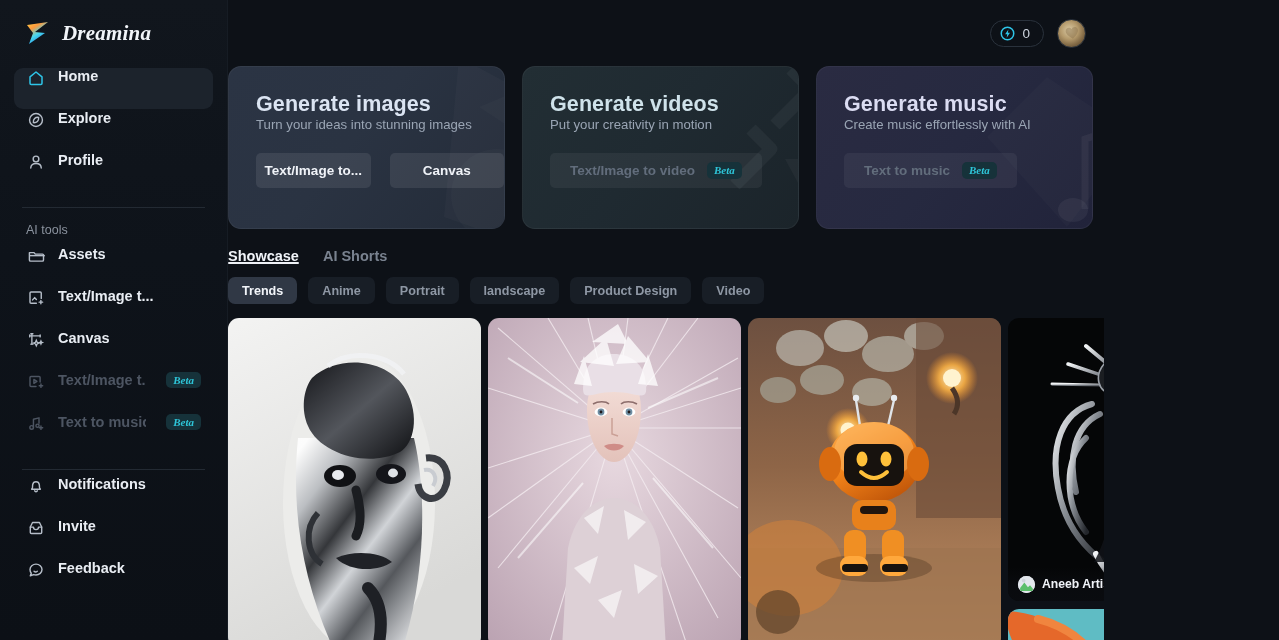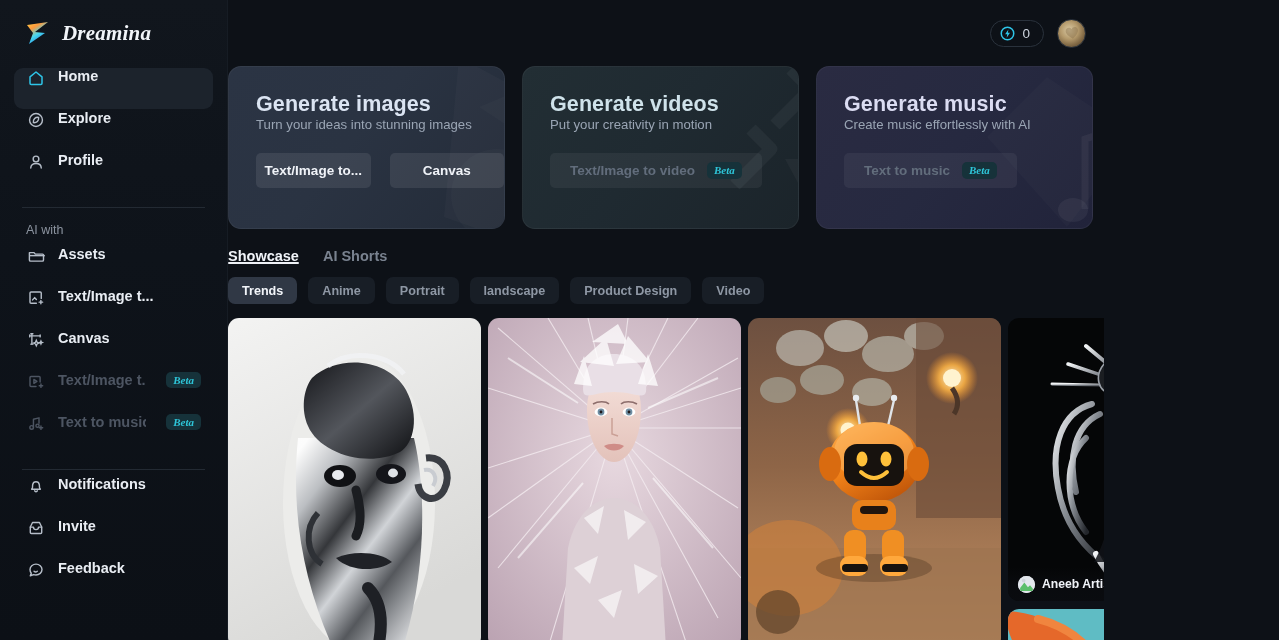--- a/index.html
+++ b/index.html
@@ -180,21 +180,21 @@
             <circle cx="12" cy="8" r="3.8"></circle>
             <path d="M5 20 C5 16 8.2 14 12 14 C15.8 14 19 16 19 20"></path>
           </svg>
         </span>
         <span class="nav-label">Profile</span>
       </div>
 
     </div>
 
     <div class="divider"></div>
-    <div class="section-title">AI with</div>
+    <div class="section-title">AI tools</div>
 
     <div class="nav-section">
 
       <div class="nav-item">
         <span class="ico">
           <svg width="18" height="18" viewBox="0 0 24 24" fill="none" stroke="#b6bec9" stroke-width="1.9" stroke-linejoin="round">
             <path d="M3.2 7.5 h6.2 l1.7 2 h9.7 a1.2 1.2 0 0 1 1.2 1.2 v6.6 a1.5 1.5 0 0 1-1.5 1.5 H4.7 a1.5 1.5 0 0 1-1.5-1.5 Z"></path>
             <path d="M3.2 11.5 h20.6"></path>
           </svg>
         </span>

